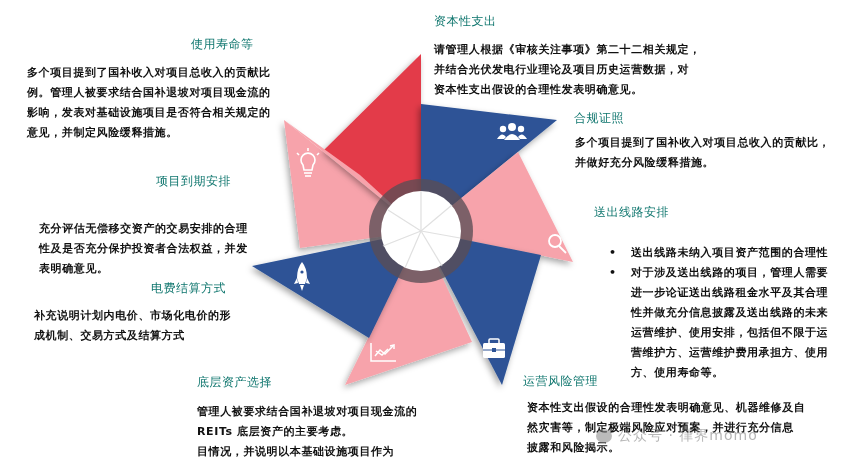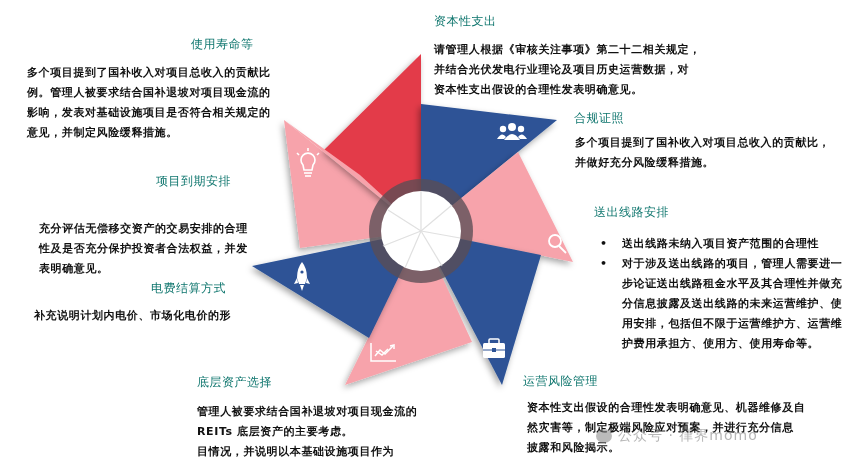--- a/index.html
+++ b/index.html
@@ -1,20 +1,20 @@
 <!DOCTYPE html>
 <html><head>
 <meta charset="utf-8">
 <style>
   html,body{margin:0;padding:0;background:#ffffff;}
   body{width:865px;height:472px;position:relative;overflow:hidden;font-family:"DejaVu Sans","Liberation Sans",sans-serif;}
   .heading{position:absolute;color:#0f766e;font-size:12px;font-weight:normal;white-space:nowrap;letter-spacing:0.5px;}
   .body{position:absolute;color:#111;font-size:11px;font-weight:bold;line-height:20px;letter-spacing:0.6px;}
   .body p{margin:0;}
-  .bullets{margin:4px;padding:0;list-style:none;}
+  .bullets{margin:13px;padding:0;list-style:none;}
   .bullets li{position:relative;padding-left:24px;}
   .bullets li::before{content:"•";position:absolute;left:2px;top:0;}
   #wheel{position:absolute;left:0;top:0;width:865px;height:472px;}
   .watermark{position:absolute;left:596px;top:427px;color:rgba(120,120,120,0.55);font-size:14px;font-weight:normal;letter-spacing:1px;white-space:nowrap;}
   .wm-logo{display:inline-block;width:16px;height:14px;border-radius:50%;background:rgba(120,120,120,0.5);vertical-align:middle;margin-right:6px;}
 </style>
 </head>
 <body>
 
 <svg id="wheel" viewBox="0 0 865 472" xmlns="http://www.w3.org/2000/svg">
@@ -118,20 +118,21 @@
 <div class="heading" style="left:156px;top:173px;">项目到期安排</div>
 <div class="body" style="left:27px;top:219px;margin-left:12px;">
   <p>充分评估无偿移交资产的交易安排的合理</p>
   <p>性及是否充分保护投资者合法权益，并发</p>
   <p>表明确意见。</p>
 </div>
 
 <div class="heading" style="left:151px;top:280px;">电费结算方式</div>
 <div class="body" style="left:34px;top:306px;">
   <p>补充说明计划内电价、市场化电价的形</p>
+  <p>成机制、交易方式及结算方式</p>
 </div>
 
 <div class="heading" style="left:197px;top:374px;">底层资产选择</div>
 <div class="body" style="left:197px;top:402px;">
   <p>管理人被要求结合国补退坡对项目现金流的</p>
   <p>REITs 底层资产的主要考虑。</p>
   <p>目情况，并说明以本基础设施项目作为</p>
 </div>
 
 <div class="heading" style="left:523px;top:373px;">运营风险管理</div>

